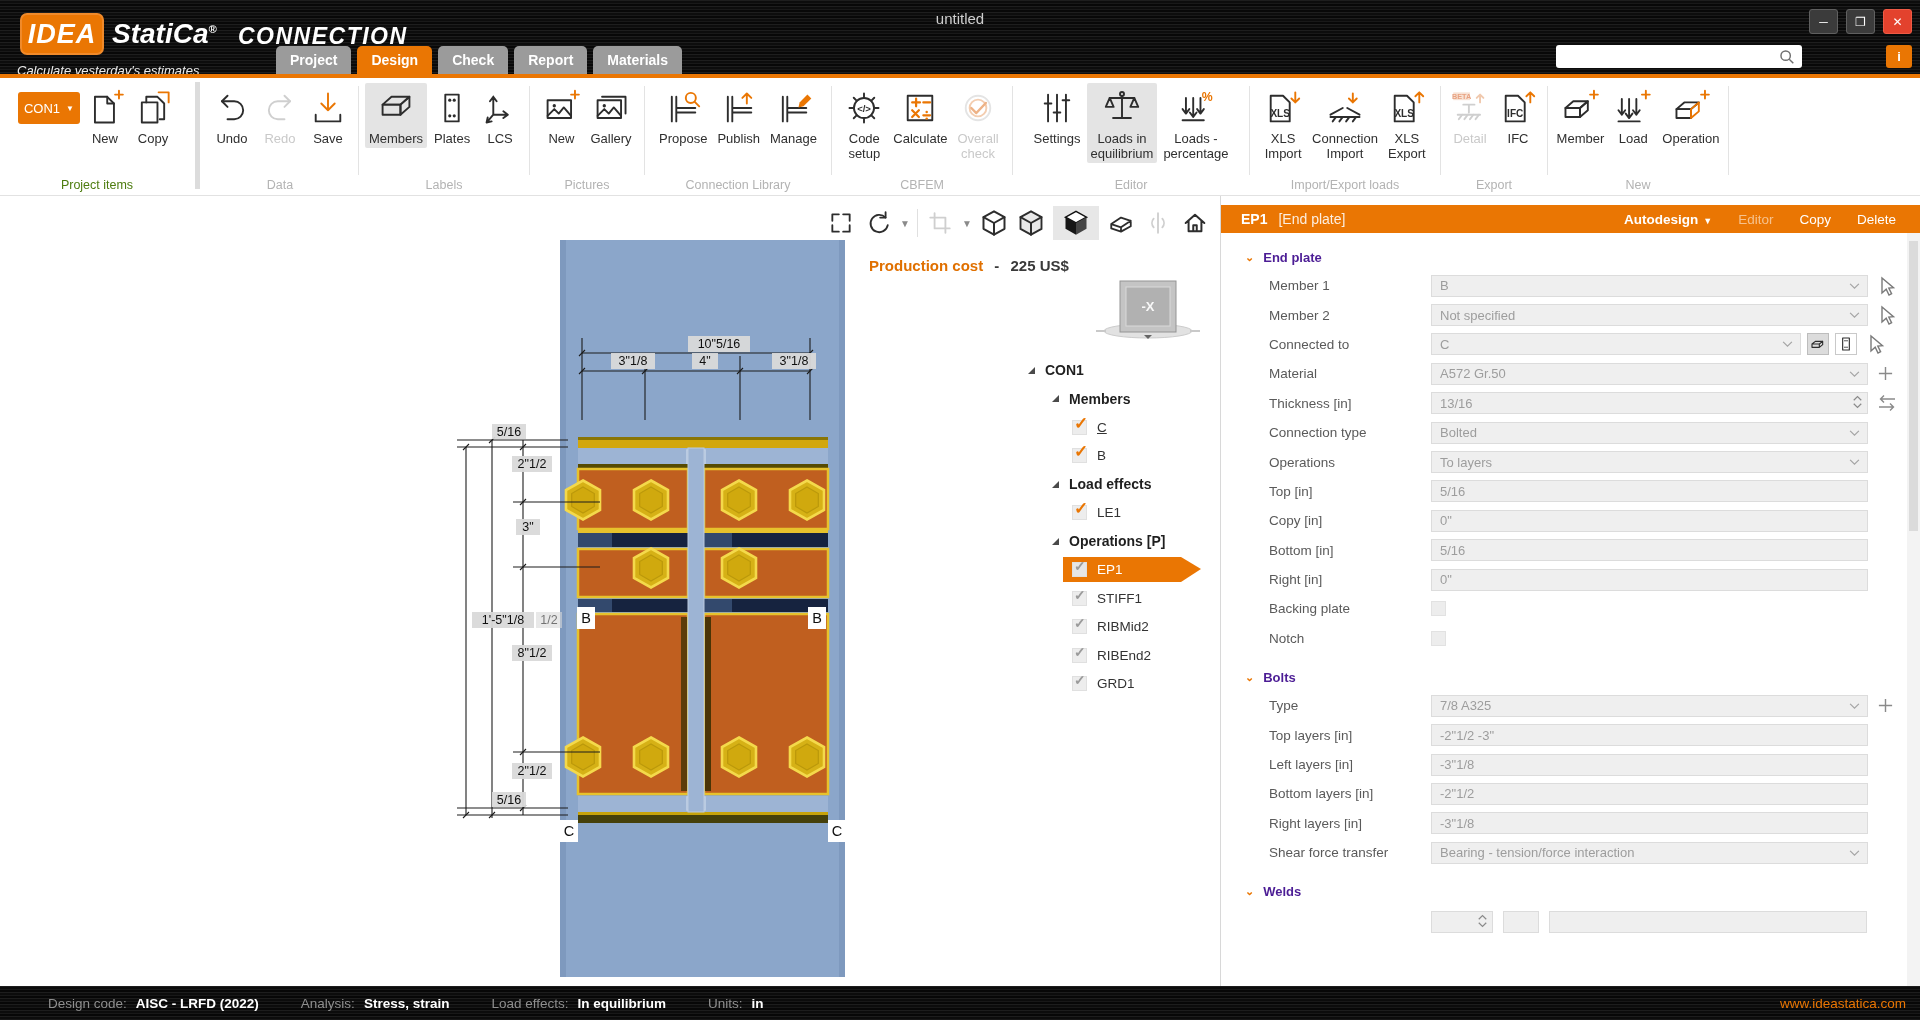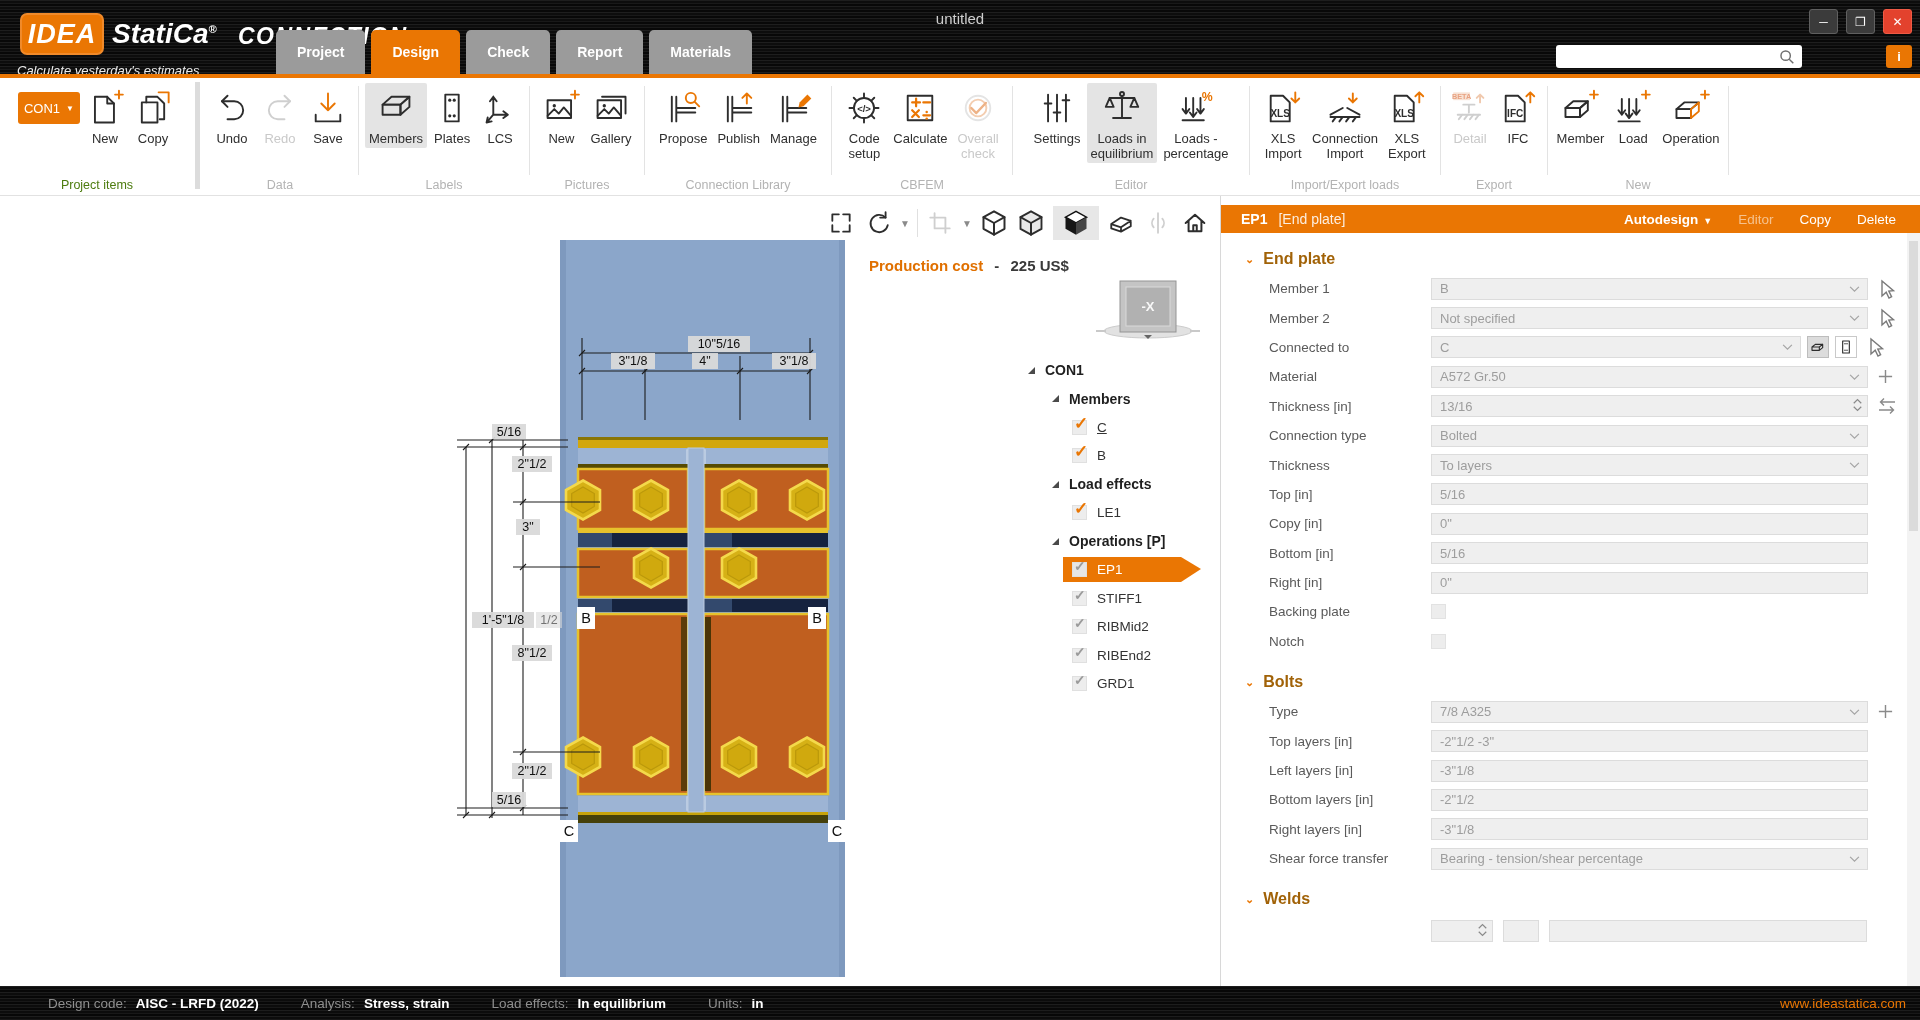--- a/index.html
+++ b/index.html
@@ -20,21 +20,21 @@
 .winbtns{position:absolute;right:8px;top:9px;display:flex;gap:8px}
 .wbtn{width:27px;height:23px;background:#3b3b3b;border:1px solid #606060;border-radius:3px;color:#fff;
  display:flex;align-items:center;justify-content:center;font-size:12px;line-height:1}
 .wbtn.close{background:#e3422d;border-color:#ef5a45}
 .searchbox{position:absolute;right:118px;top:45px;width:246px;height:23px;background:#fff;border-radius:3px;
  display:flex;align-items:center;padding:0 6px;box-sizing:border-box}
 .searchbox input{flex:1;border:none;outline:none;font-size:13px;background:transparent;min-width:0}
 .infobtn{position:absolute;right:8px;top:45px;width:26px;height:23px;background:#ea7603;border-radius:3px;
  color:#fff;font-weight:bold;font-size:13px;display:flex;align-items:center;justify-content:center}
 .tabs{position:absolute;left:276px;bottom:0;display:flex;gap:6px}
-.tab{height:44px;padding:0 21px;background:#9b9b9b;border-radius:5px 5px 0 0;color:#fff;font-size:14px;
+.tab{height:28px;padding:0 14px;background:#9b9b9b;border-radius:5px 5px 0 0;color:#fff;font-size:14px;
  font-weight:bold;display:flex;align-items:center;white-space:nowrap}
 .tab.active{background:#ea7603}
 #orangebar{position:absolute;top:74px;height:4px;left:0;right:0;background:#ea7603}
 
 #ribbon{position:absolute;top:78px;height:118px;left:0;right:0;background:#fff;border-bottom:1px solid #e2e2e2;
  display:flex;align-items:stretch;padding-left:6px;box-sizing:border-box}
 .rgroup{position:relative;display:flex;flex-direction:column;flex:none}
 .rbtns{display:flex;justify-content:center;align-items:flex-start;gap:2px;margin-top:5px}
 .rbtn{display:flex;flex-direction:column;align-items:center;padding:2px 4px;border-radius:2px}
 .ricon{height:46px;display:flex;align-items:center;justify-content:center}
@@ -87,21 +87,21 @@
 .phead{margin-top:9px;height:28px;background:#ea7603;display:flex;align-items:center;padding:0 24px 0 20px;color:#fff}
 .phead .pid{font-weight:bold;font-size:14px}
 .phead .ptype{margin-left:11px;font-size:14px;color:rgba(255,255,255,.88)}
 .pacts{margin-left:auto;display:flex;align-items:center;gap:26px;font-size:13.5px}
 .pact{white-space:nowrap}
 .pact.bold{font-weight:bold}
 .pact .acaret{font-size:9px;margin-left:5px}
 .pact.dim2{color:rgba(255,255,255,.55)}
 .psec{display:flex;align-items:center;margin:17px 0 6px 24px;gap:9px}
 .psec .schev{color:#ea7603;font-size:11px;font-weight:bold}
-.psec .ptitle{font-weight:bold;color:#a16207;font-size:16px}
+.psec .ptitle{font-weight:bold;color:#4c1d95;font-size:13px}
 .prow{display:flex;align-items:center;height:29.4px;padding-left:48px}
 .plabel{width:162px;font-size:13.5px;color:#5a5a5a;flex:none;white-space:nowrap}
 .pctrl{width:437px;height:22px;background:#efefef;border:1px solid #dcdcdc;display:flex;align-items:center;
  padding:0 22px 0 8px;font-size:13px;color:#9d9d9d;position:relative;box-sizing:border-box;flex:none;white-space:nowrap;overflow:hidden}
 .pctrl.short{width:370px}
 .pctrl .chevd{position:absolute;right:7px;top:7px}
 .pctrl .spin{position:absolute;right:5px;top:2px;display:flex;flex-direction:column;gap:2px}
 .sideicon{margin-left:9px;display:flex;align-items:center}
 .minibtn{width:22px;height:22px;border:1px solid #c9c9c9;background:#fff;display:flex;align-items:center;
  justify-content:center;margin-left:6px;box-sizing:border-box;flex:none}
@@ -856,21 +856,21 @@
       <div class="prow">
         <span class="plabel">Connection type</span>
         <div class="pctrl">
           <span>Bolted</span>
           <svg class="chevd" width="11" height="7" viewBox="0 0 12 8">
               <polyline points="1,1 6,6 11,1" fill="none" stroke="#a5a5a5" stroke-width="1.4"></polyline>
             </svg>
         </div>
       </div>
       <div class="prow">
-        <span class="plabel">Thickness</span>
+        <span class="plabel">Operations</span>
         <div class="pctrl">
           <span>To layers</span>
           <svg class="chevd" width="11" height="7" viewBox="0 0 12 8">
               <polyline points="1,1 6,6 11,1" fill="none" stroke="#a5a5a5" stroke-width="1.4"></polyline>
             </svg>
         </div>
       </div>
       <div class="prow">
         <span class="plabel">Top [in]</span>
         <div class="pctrl">
@@ -942,21 +942,21 @@
       </div>
       <div class="prow">
         <span class="plabel">Right layers [in]</span>
         <div class="pctrl">
             <span>-3"1/8</span>
           </div>
       </div>
       <div class="prow">
         <span class="plabel">Shear force transfer</span>
         <div class="pctrl">
-          <span>Bearing - tension/shear percentage</span>
+          <span>Bearing - tension/force interaction</span>
           <svg class="chevd" width="11" height="7" viewBox="0 0 12 8">
               <polyline points="1,1 6,6 11,1" fill="none" stroke="#a5a5a5" stroke-width="1.4"></polyline>
             </svg>
         </div>
       </div>
 
       <div class="psec">
         <span class="schev">⌄</span>
         <span class="ptitle">Welds</span>
       </div>

